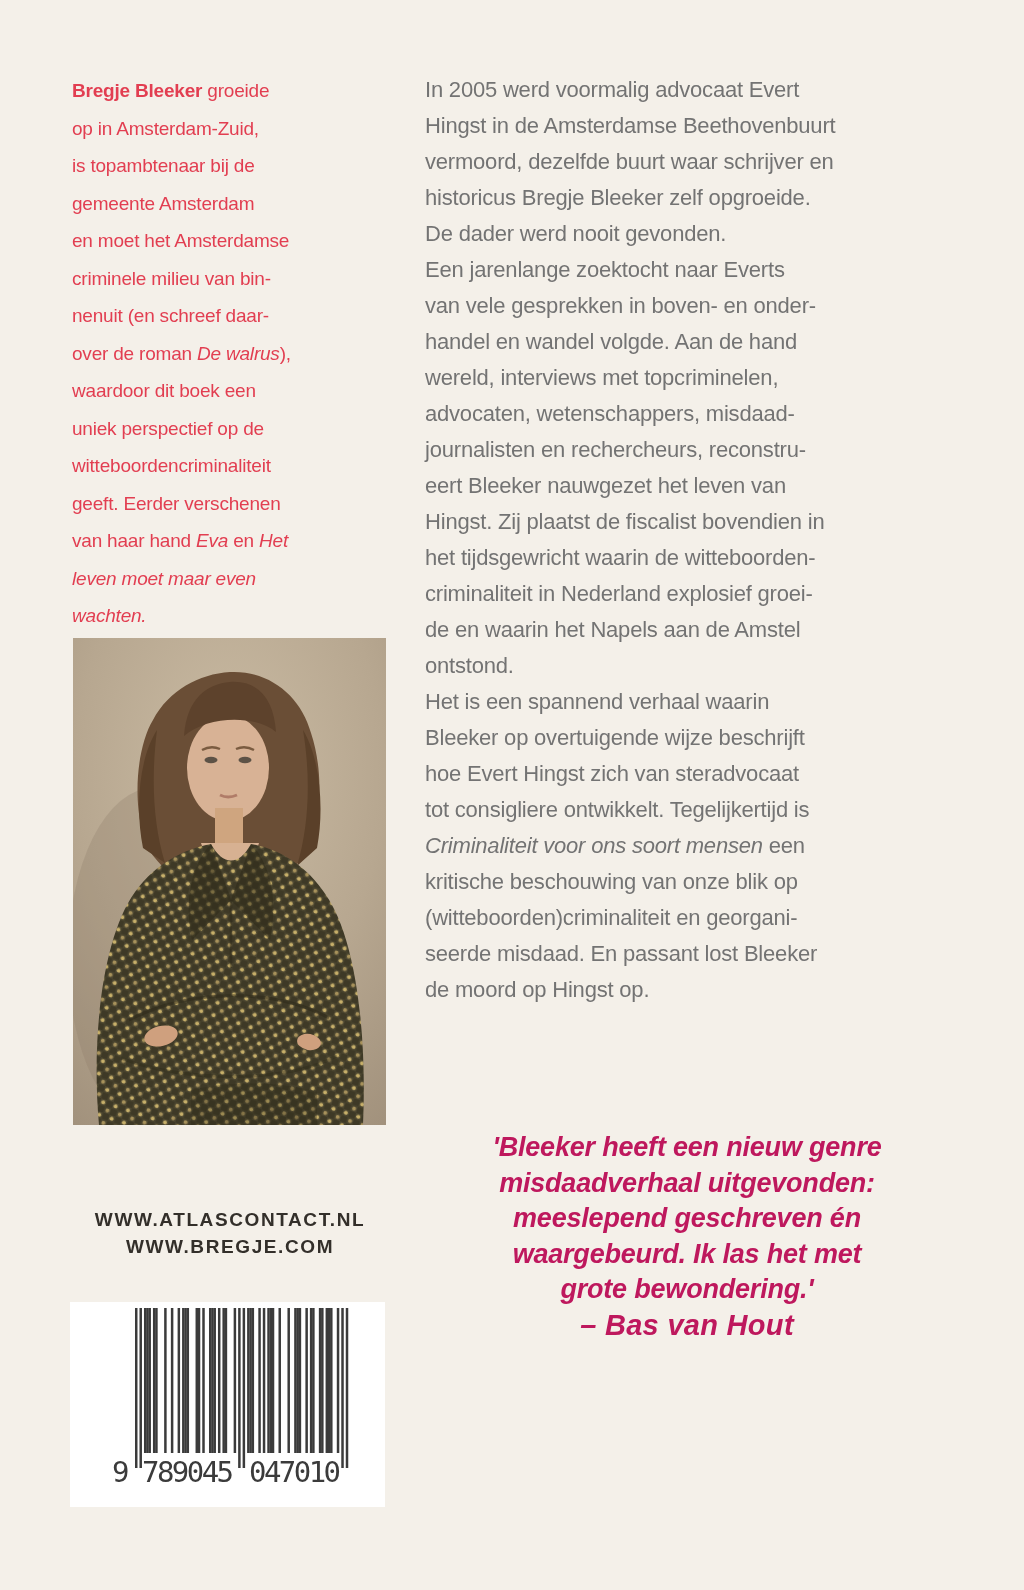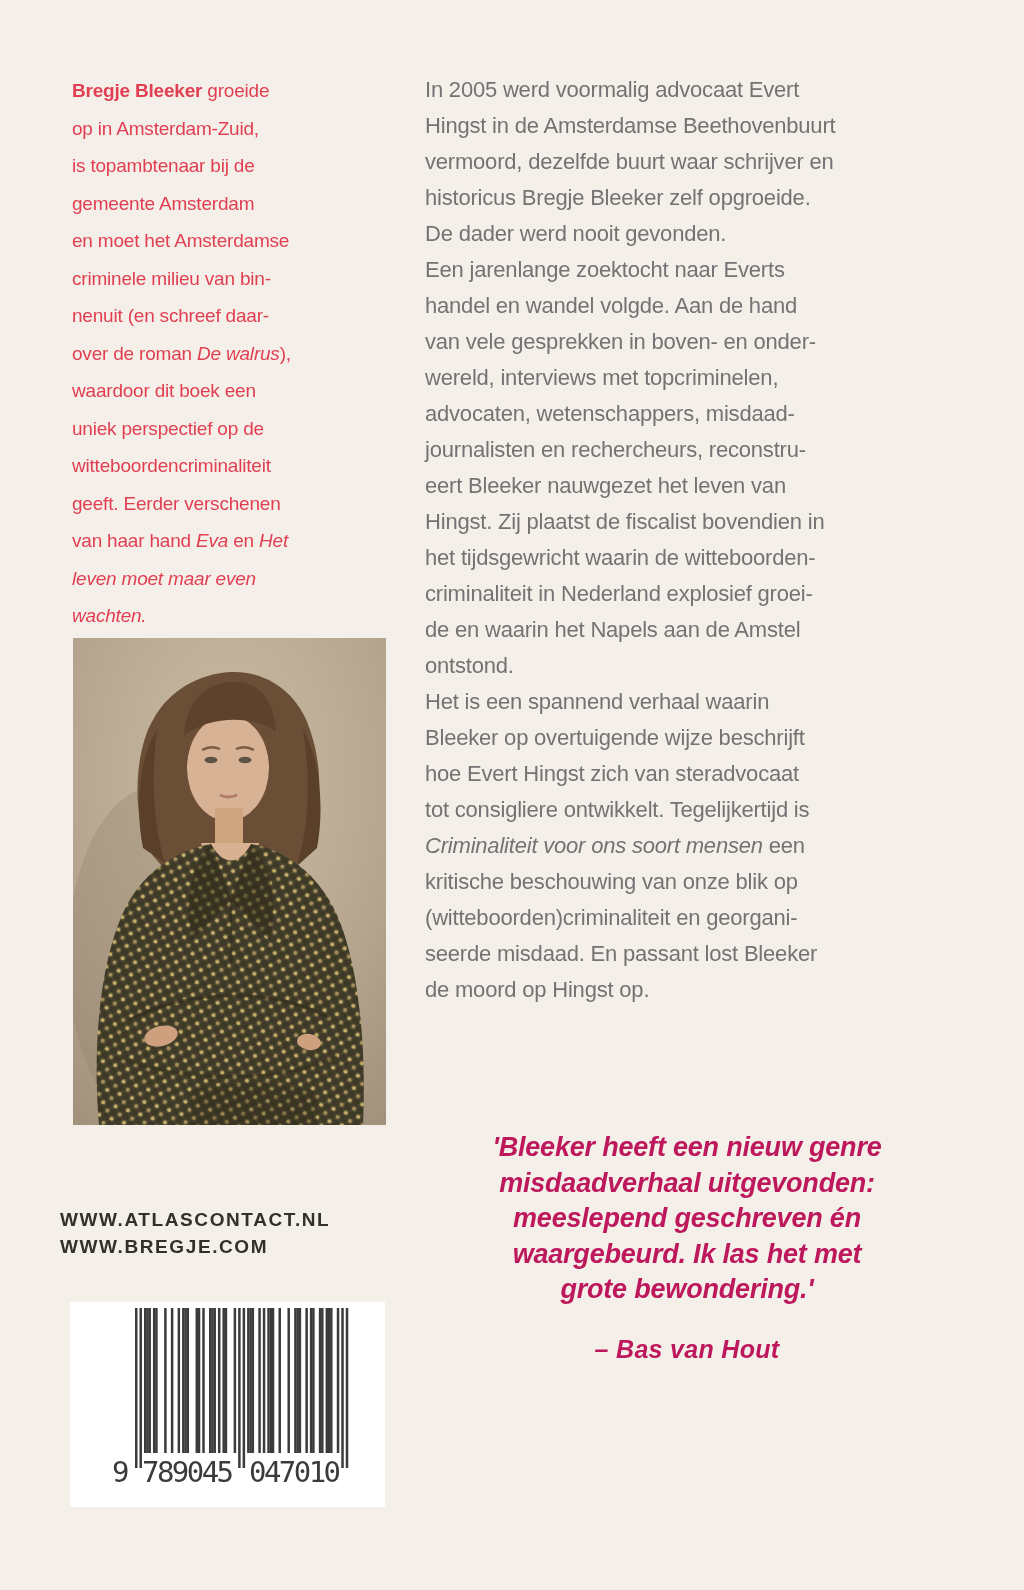--- a/index.html
+++ b/index.html
@@ -34,40 +34,40 @@
     color:#e23e51;
     font-size:19px;line-height:37.5px;letter-spacing:-0.2px;
   }
   .photo-wrap{
     position:absolute;left:73px;top:638px;width:313px;height:487px;
     overflow:hidden;
   }
   .photo-wrap svg{display:block;}
   .websites{
     position:absolute;left:60px;top:1206px;width:340px;
-    text-align:left;color:#332f2a;
+    text-align:center;color:#332f2a;
     font-weight:700;font-size:19px;line-height:27px;letter-spacing:1.6px;
   }
   .barcode-box{
     position:absolute;left:70px;top:1302px;width:315px;height:205px;
     background:#ffffff;
   }
   .blurb{
     position:absolute;left:425px;top:72px;width:540px;
     color:#737373;
     font-size:22px;line-height:36px;letter-spacing:-0.2px;
   }
   .quote{
     position:absolute;left:452px;top:1130px;width:470px;
     text-align:center;color:#be185d;
     font-weight:700;font-size:27px;line-height:35.5px;letter-spacing:-0.2px;font-style:italic;
   }
   .quote .tl{white-space:nowrap;}
   .attribution{
-    margin-top:24px;font-size:25px;letter-spacing:0.3px;
+    margin-top:0;font-size:29px;letter-spacing:0.3px;
   }
 </style>
 </head>
 <body>
 
 <div class="cover">
 
   <div class="front-edge"></div>
 
   <div class="author-bio">
@@ -202,22 +202,22 @@
       </svg>
   </div>
 
   <div class="blurb">
       <div class="tl"><span>In 2005 werd voormalig advocaat Evert</span></div>
       <div class="tl"><span>Hingst in de Amsterdamse Beethovenbuurt</span></div>
       <div class="tl"><span>vermoord, dezelfde buurt waar schrijver en</span></div>
       <div class="tl"><span>historicus Bregje Bleeker zelf opgroeide.</span></div>
       <div class="tl"><span>De dader werd nooit gevonden.</span></div>
       <div class="tl"><span>Een jarenlange zoektocht naar Everts</span></div>
+      <div class="tl"><span>van vele gesprekken in boven- en onder-</span></div>
       <div class="tl"><span>handel en wandel volgde. Aan de hand</span></div>
-      <div class="tl"><span>van vele gesprekken in boven- en onder-</span></div>
       <div class="tl"><span>wereld, interviews met topcriminelen,</span></div>
       <div class="tl"><span>advocaten, wetenschappers, misdaad-</span></div>
       <div class="tl"><span>journalisten en rechercheurs, reconstru-</span></div>
       <div class="tl"><span>eert Bleeker nauwgezet het leven van</span></div>
       <div class="tl"><span>Hingst. Zij plaatst de fiscalist bovendien in</span></div>
       <div class="tl"><span>het tijdsgewricht waarin de witteboorden-</span></div>
       <div class="tl"><span>criminaliteit in Nederland explosief groei-</span></div>
       <div class="tl"><span>de en waarin het Napels aan de Amstel</span></div>
       <div class="tl"><span>ontstond.</span></div>
       <div class="tl"><span>Het is een spannend verhaal waarin</span></div>

